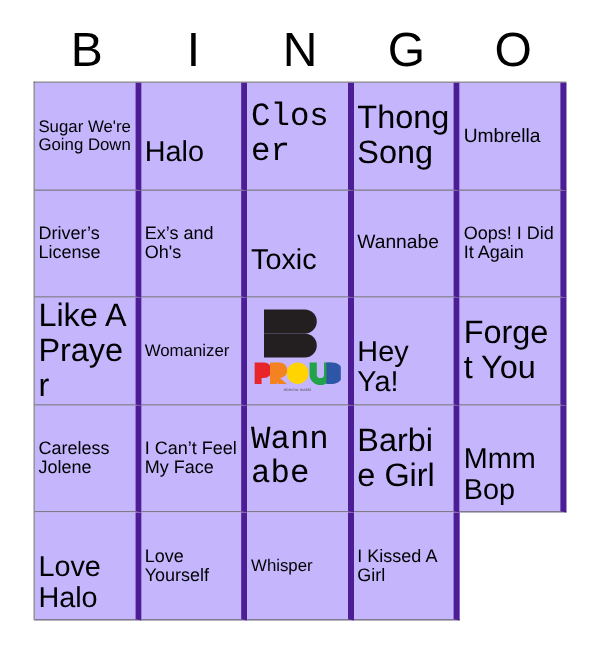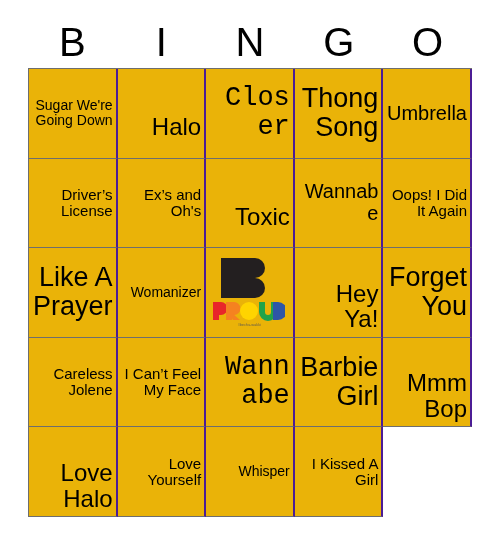--- a/index.html
+++ b/index.html
@@ -51,46 +51,46 @@
     display: grid;
     grid-template-columns: repeat(5, 1fr);
     grid-template-rows: repeat(5, 1fr);
     border-top: 1px solid #6e6e6e;
     border-left: 1px solid #6e6e6e;
     box-sizing: border-box;
     background: #ffffff;
   }
 
   .cell {
-    border-right: 2px solid #4c1d95;
+    border-right: 5px solid #4c1d95;
     border-bottom: 1px solid #6e6e6e;
     box-sizing: border-box;
     display: flex;
     align-items: center;
     justify-content: center;
-    text-align: right;
+    text-align: left;
     padding: 2px 3px;
     color: #000000;
     overflow: hidden;
-    background: #eab308;
+    background: #c4b5fd;
   }
 
   .cell .cell-text {
     display: block;
     width: 100%;
     line-height: 1.08;
     word-wrap: break-word;
   }
 
   
   .sz-xxl .cell-text { font-size: 24px; margin-top: 28px; }
   .sz-xl  .cell-text { font-size: 27px; }
   .sz-l   .cell-text { font-size: 27px; font-family: Liberation Mono, monospace; }
   .sz-m   .cell-text { font-size: 15px; }
-  .sz-s   .cell-text { font-size: 20px; }
+  .sz-s   .cell-text { font-size: 16px; }
   .sz-xs  .cell-text { font-size: 14px; }
 
   
   .cell.free-space {
     padding: 0;
   }
 
   #free-logo {
     display: flex;
     flex-direction: column;

